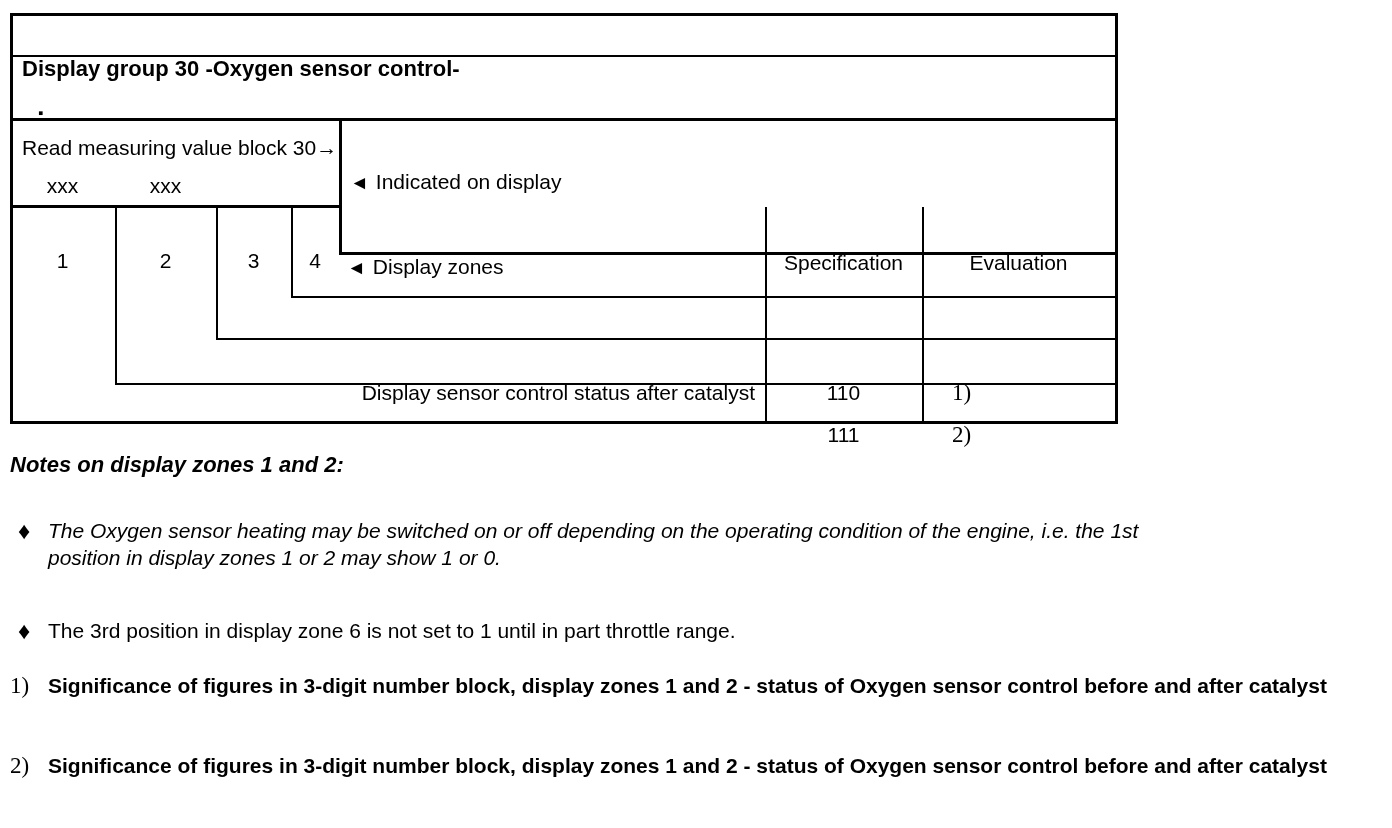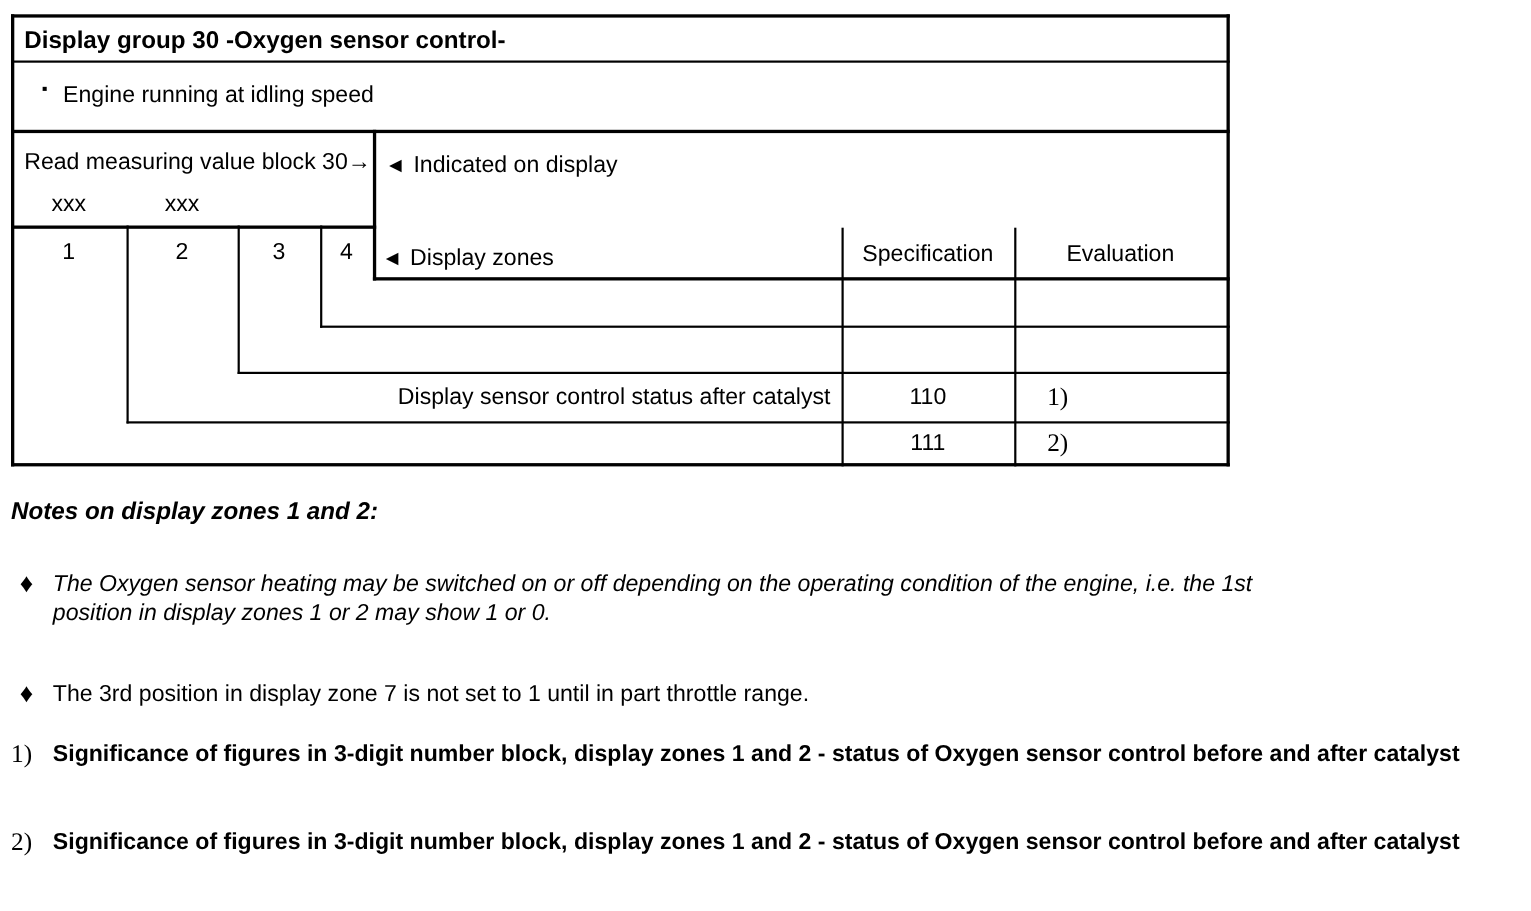--- a/index.html
+++ b/index.html
@@ -4,21 +4,21 @@
 <style>
   html,body{margin:0;padding:0;background:#fff;}
   .sheet{position:relative;width:1392px;height:828px;background:#ffffff;color:#000;
          font-family:"Liberation Sans","DejaVu Sans",sans-serif;overflow:hidden;}
 
   
   .vag-table{position:absolute;left:10px;top:13px;width:1108px;height:411px;}
   .ln{position:absolute;background:#000;}
 
   .txt{position:absolute;font-size:21px;line-height:25px;white-space:nowrap;}
-  .fx{display:flex;align-items:center;}
+  .fx{display:flex;align-items:center;margin-top:32px;}
 
   .t-title{left:12px;top:5px;height:37px;font-weight:bold;font-size:22px;}
   .t-cond{left:28px;top:42px;height:63px;}
   .t-cond .sq{font-size:15px;position:relative;top:-6px;margin-right:14px;}
   .t-read{left:12px;top:122px;width:308px;display:flex;justify-content:space-between;}
   .t-xxx1{left:0;top:160px;width:105px;text-align:center;}
   .t-xxx2{left:105px;top:160px;width:101px;text-align:center;}
 
   .zone{top:192px;height:47px;justify-content:center;}
   .z1{left:0;width:105px;} .z2{left:105px;width:101px;}
@@ -82,21 +82,20 @@
     <i class="ln" style="left:206px;top:192px;width:2px;height:135px;"></i>
     <i class="ln" style="left:281px;top:192px;width:2px;height:93px;"></i>
     <i class="ln" style="left:329px;top:105px;width:3px;height:137px;"></i>
     <i class="ln" style="left:755px;top:194px;width:2px;height:217px;"></i>
     <i class="ln" style="left:912px;top:194px;width:2px;height:217px;"></i>
 
     <div class="txt fx t-title">Display group 30 -Oxygen sensor control-</div>
 
     <div class="txt fx t-cond">
       <span class="sq">▪</span>
-      <span>Engine running at idling speed</span>
     </div>
 
     <div class="txt t-read">
       <span>Read measuring value block 30</span>
       <span>→</span>
     </div>
     <div class="txt t-xxx1">xxx</div>
     <div class="txt t-xxx2">xxx</div>
 
     <div class="txt fx t-indicated">
@@ -135,21 +134,21 @@
 
   <div class="notes-heading">Notes on display zones 1 and 2:</div>
 
   <div class="note-item note-0">
     <span class="diamond">♦</span>
     <div class="note-text" style="white-space:normal;">The Oxygen sensor heating may be switched on or off depending on the operating condition of the engine, i.e. the 1st position in display zones 1 or 2 may show 1 or 0.</div>
   </div>
 
   <div class="note-item note-1">
     <span class="diamond">♦</span>
-    <div class="note-text" style="white-space:normal;">The 3rd position in display zone 7 is not set to 1 until in part throttle range.</div>
+    <div class="note-text" style="white-space:normal;">The 3rd position in display zone 6 is not set to 1 until in part throttle range.</div>
   </div>
 
   <div class="fn fn-0">
     <span class="fn-marker">1)</span>
     <div class="fn-text">Significance of figures in 3-digit number block, display zones 1 and 2 - status of Oxygen sensor control before and after catalyst</div>
   </div>
 
   <div class="fn fn-1">
     <span class="fn-marker">2)</span>
     <div class="fn-text">Significance of figures in 3-digit number block, display zones 1 and 2 - status of Oxygen sensor control before and after catalyst</div>

